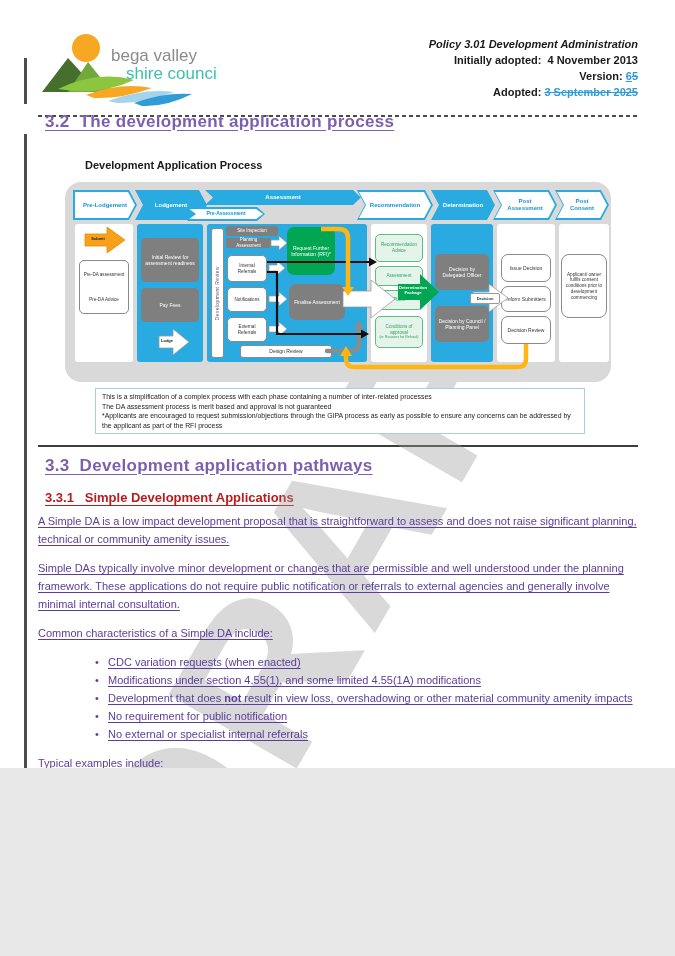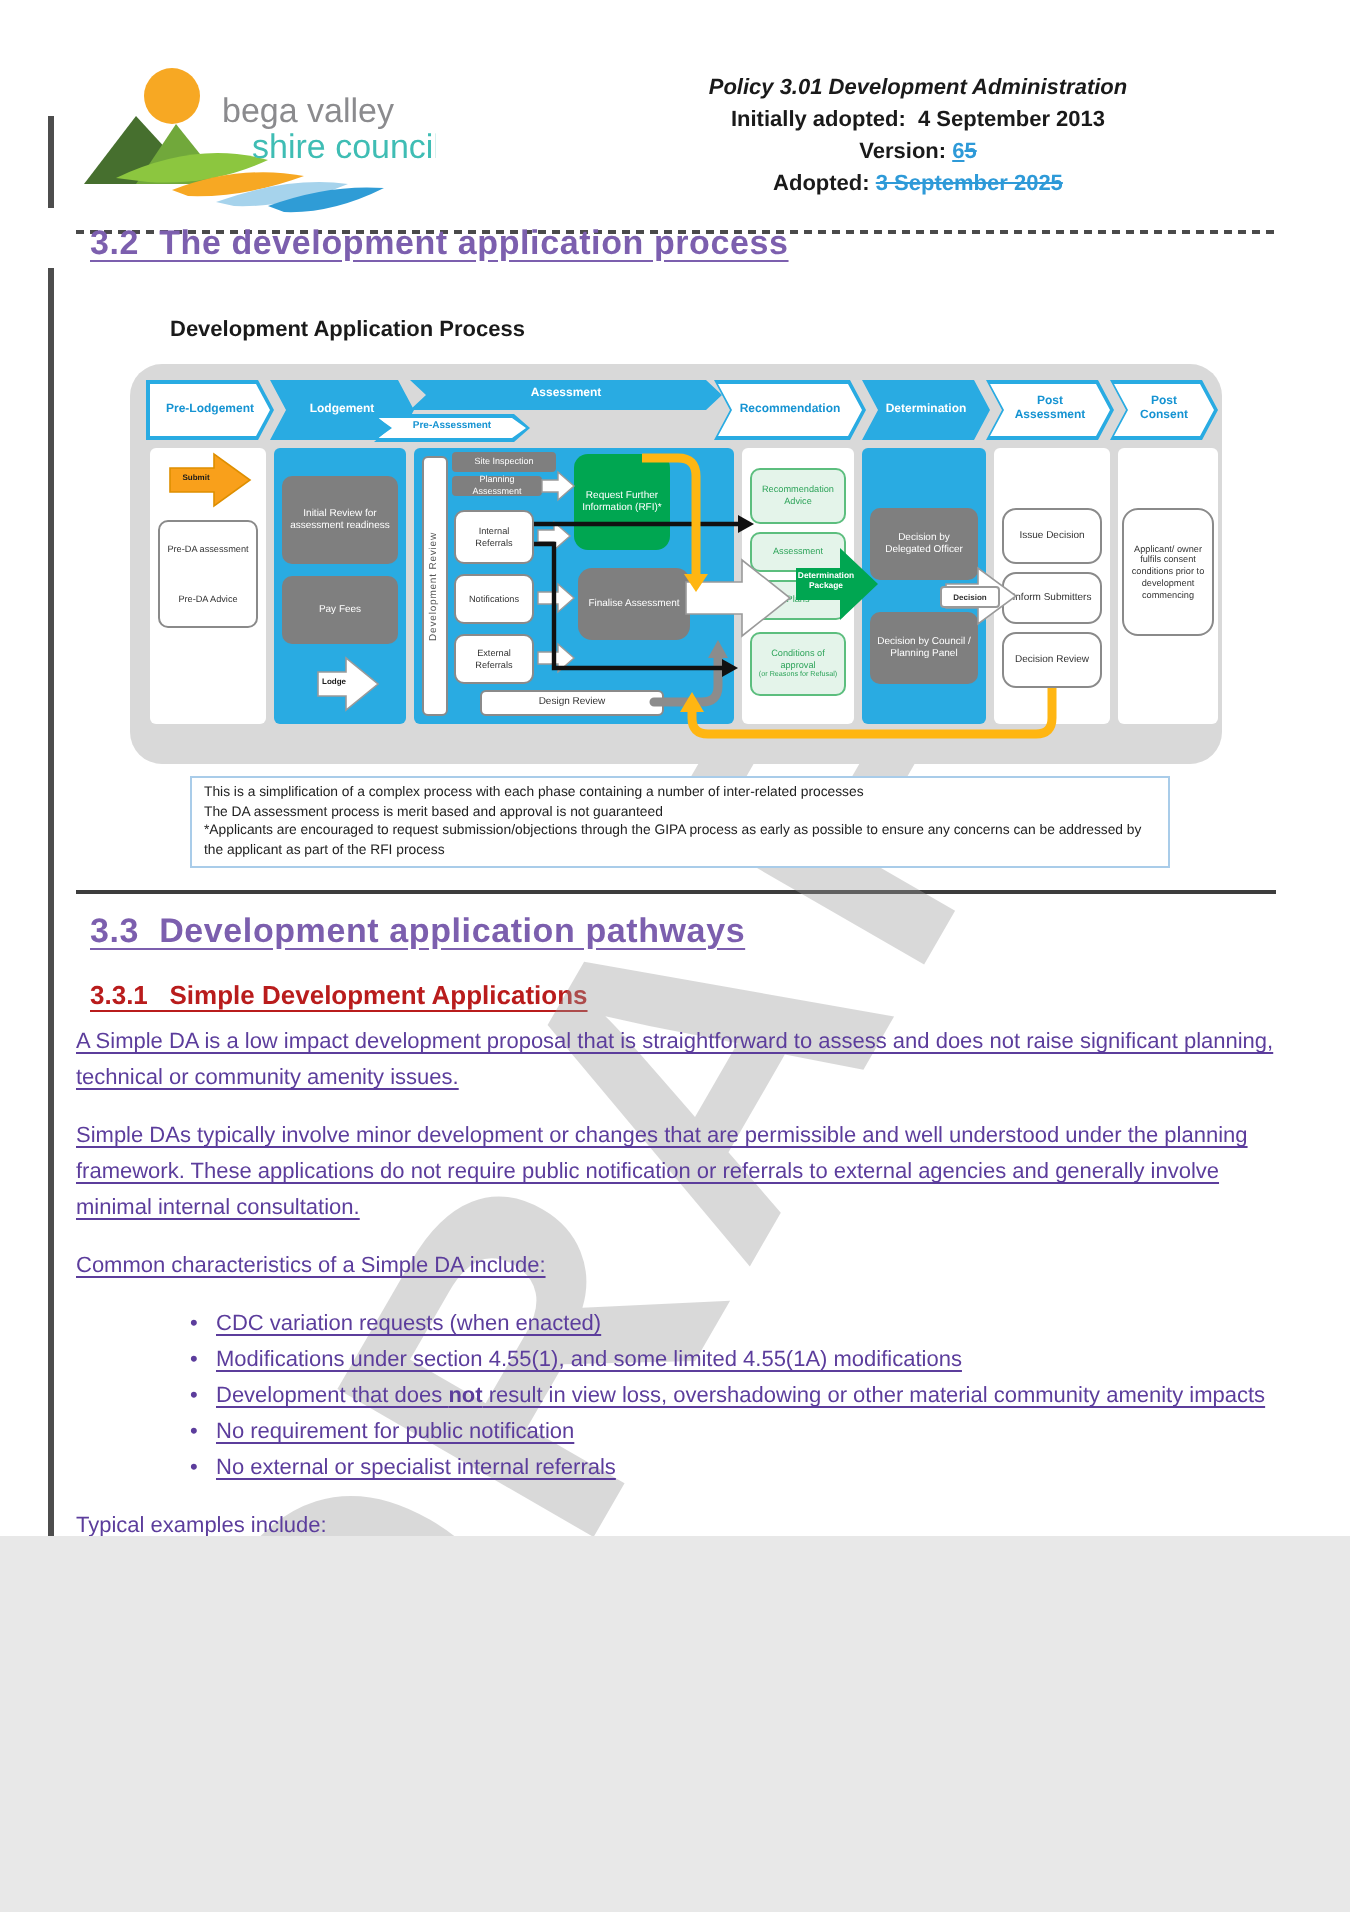--- a/index.html
+++ b/index.html
@@ -6,21 +6,21 @@
   html,body { background:#e8e8e8; }
   #page {
     position:relative; width:675px; height:768px; background:#ffffff;
     margin:0 auto; overflow:hidden;
     font-family:"Liberation Sans", sans-serif; color:#222;
   }
   .abs { position:absolute; }
   .pre { white-space:pre-wrap; }
 
   
-  #hdr-text { top:36px; left:280px; width:358px; text-align:center; font-size:11px; font-weight:bold; line-height:16px; color:#1a1a1a;}
+  #hdr-text { top:36px; left:280px; width:358px; text-align:right; font-size:11px; font-weight:bold; line-height:16px; color:#1a1a1a;}
   .pol-title { font-style:italic; }
   .ins { color:#2E9AD8; text-decoration:underline; }
   .del { color:#2E9AD8; text-decoration:line-through; }
   .chgbar { left:24px; width:2.5px; background:#4d4d4d; }
 
   .dashline { left:38px; width:600px; height:2px;
     background:repeating-linear-gradient(90deg,#4a4a4a 0 4px,transparent 4px 7px); }
   .solidline { left:38px; width:600px; height:1.6px; background:#3d3d3d; }
 
   
@@ -91,21 +91,21 @@
     <path d="M 20,59 Q 60,40 96,50 Q 68,63 36,61 Z" fill="#8CC63F"></path>
     <path d="M 48,65 Q 82,52 114,58 Q 84,69 56,68 Z" fill="#F7A823"></path>
     <path d="M 70,71 Q 106,58 136,62 Q 107,74 79,73 Z" fill="#A6D3EC"></path>
     <path d="M 96,73 Q 126,62 154,64 Q 128,77 104,76 Z" fill="#2F9CD6"></path>
     <text x="73" y="31" font-size="17" fill="#8B8B8E">bega valley</text>
     <text x="88" y="49" font-size="17" fill="#3FBDB4">shire council</text>
   </svg>
 
   <div class="abs" id="hdr-text">
     <div class="pol-title">Policy 3.01 Development Administration</div>
-    <div class="pre">Initially adopted:  4 September 2013</div>
+    <div class="pre">Initially adopted:  4 November 2013</div>
     <div><span>Version: </span><span class="ins">6</span><span class="del">5</span></div>
     <div><span>Adopted: </span><span class="del">3 September 2025</span></div>
   </div>
 
   <div class="abs dashline" style="top:115px;"></div>
 
   <div class="abs h2 pre" style="top:112px;left:45px;">3.2  The development application process</div>
   <div class="abs" id="dtitle">Development Application Process</div>
 
   <div class="abs" id="wm">DRAFT</div>

